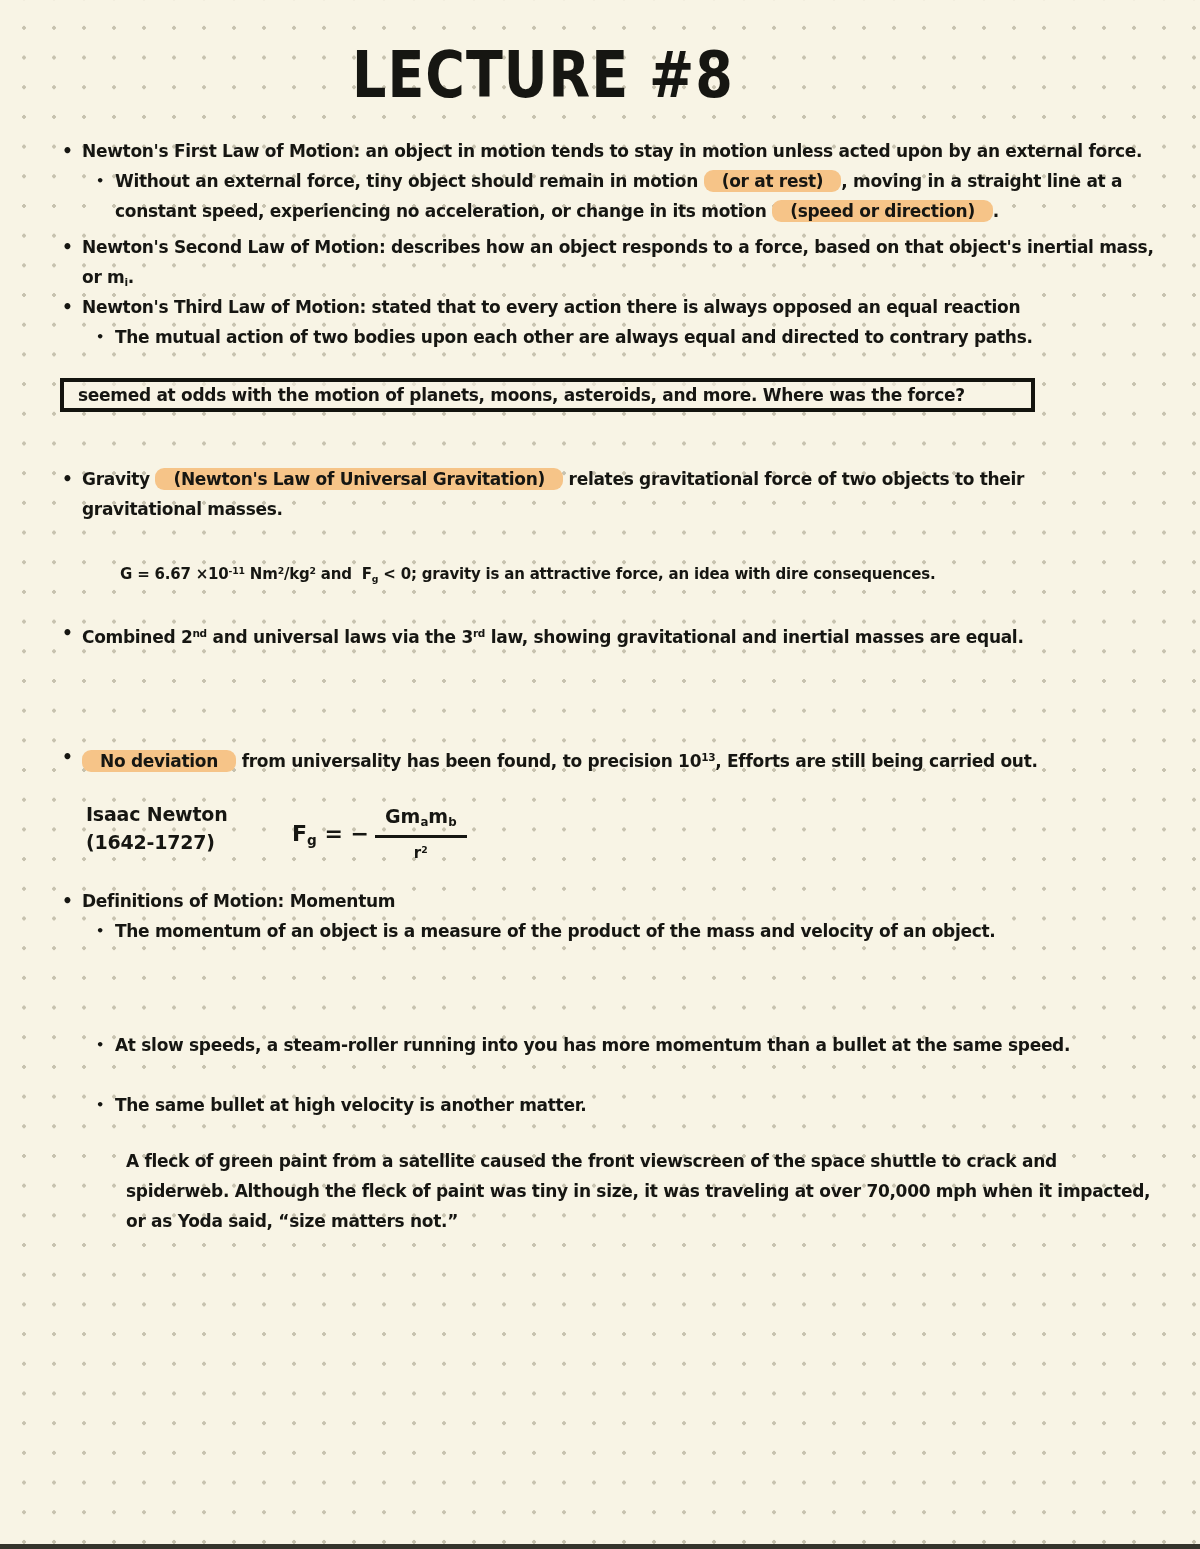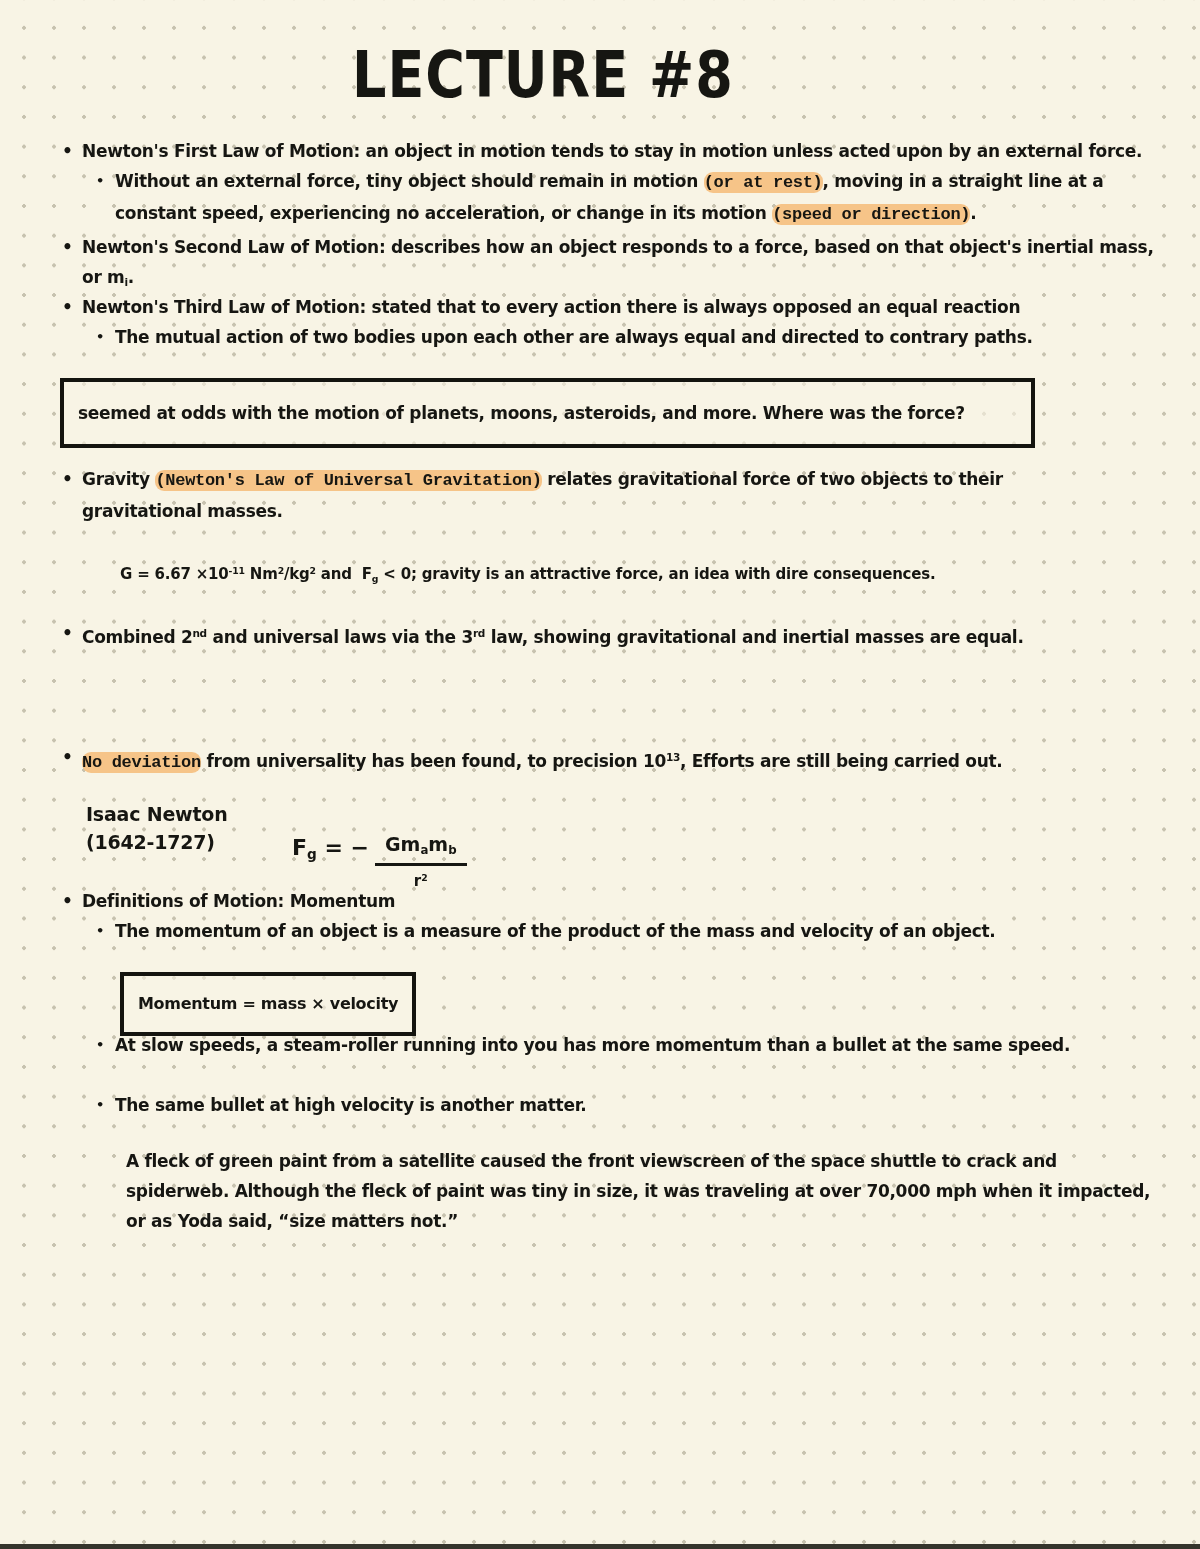--- a/index.html
+++ b/index.html
@@ -23,32 +23,32 @@
     transform:scaleY(1.18);transform-origin:top left;
     font-family:"DejaVu Sans", sans-serif;font-weight:700;
   }
   .row{position:absolute;display:flex;align-items:flex-start;}
   .txt{
     flex:1;font-size:17px;line-height:30px;letter-spacing:-0.3px;
     white-space:pre-wrap;
   }
   .bul{width:20px;font-size:17px;line-height:30px;flex:none;}
   .l2 .bul{width:19px;font-size:13px;}
-  .hl{background:#f6c488;border-radius:9px;padding:1px 0;box-decoration-break:clone;font-family:Liberation Mono, monospace;-webkit-box-decoration-break:clone;}
+  .hl{background:#f6c488;border-radius:9px;padding:1px 18px;box-decoration-break:clone;-webkit-box-decoration-break:clone;}
   .sub{font-size:0.62em;vertical-align:-0.28em;}
   .sup{font-size:0.62em;vertical-align:0.55em;}
   .notebox{
     position:absolute;border:4px solid #14140f;background:rgba(248,244,229,0.6);
-    padding:18px 14px;box-sizing:border-box;
+    padding:0 14px;box-sizing:border-box;
   }
   .notebox .txt{line-height:26px;}
   .eq{position:absolute;font-size:20px;line-height:30px;white-space:pre-wrap;letter-spacing:-0.2px;}
   .newton-label{position:absolute;font-size:19px;line-height:28px;letter-spacing:-0.2px;}
   .formula{position:absolute;font-size:22px;display:flex;align-items:center;}
-  .frac{display:inline-flex;flex-direction:column;align-items:center;margin-left:6px;vertical-align:middle;margin-top:28px;}
+  .frac{display:inline-flex;flex-direction:column;align-items:center;margin-left:6px;vertical-align:middle;}
   .frac .num{border-bottom:3.5px solid #161612;padding:0 10px 1px 10px;font-size:19px;line-height:24px;}
   .frac .den{font-size:15px;line-height:22px;padding-top:1px;}
   .para{position:absolute;font-size:17px;line-height:30px;letter-spacing:-0.3px;white-space:pre-wrap;}
 </style>
 </head>
 <body>
 
 <div class="page">
 
   <h1 class="title">LECTURE #8</h1>
@@ -112,23 +112,20 @@
 
   <div class="row l1" style="top:886px;left:62px;width:1100px;">
     <span class="bul">•</span>
     <div class="txt">Definitions of Motion: Momentum</div>
   </div>
   <div class="row l2" style="top:916px;left:96px;width:1070px;">
     <span class="bul">•</span>
     <div class="txt">The momentum of an object is a measure of the product of the mass and velocity of an object.</div>
   </div>
 
-  <div class="notebox" style="top:972px;left:120px;">
-    <div class="txt" style="font-size:16px;line-height:20px;">Momentum = mass × velocity</div>
-  </div>
 
   <div class="row l2" style="top:1030px;left:96px;width:1065px;">
     <span class="bul">•</span>
     <div class="txt">At slow speeds, a steam-roller running into you has more momentum than a bullet at the same speed.</div>
   </div>
   <div class="row l2" style="top:1090px;left:96px;width:1065px;">
     <span class="bul">•</span>
     <div class="txt">The same bullet at high velocity is another matter.</div>
   </div>
 

